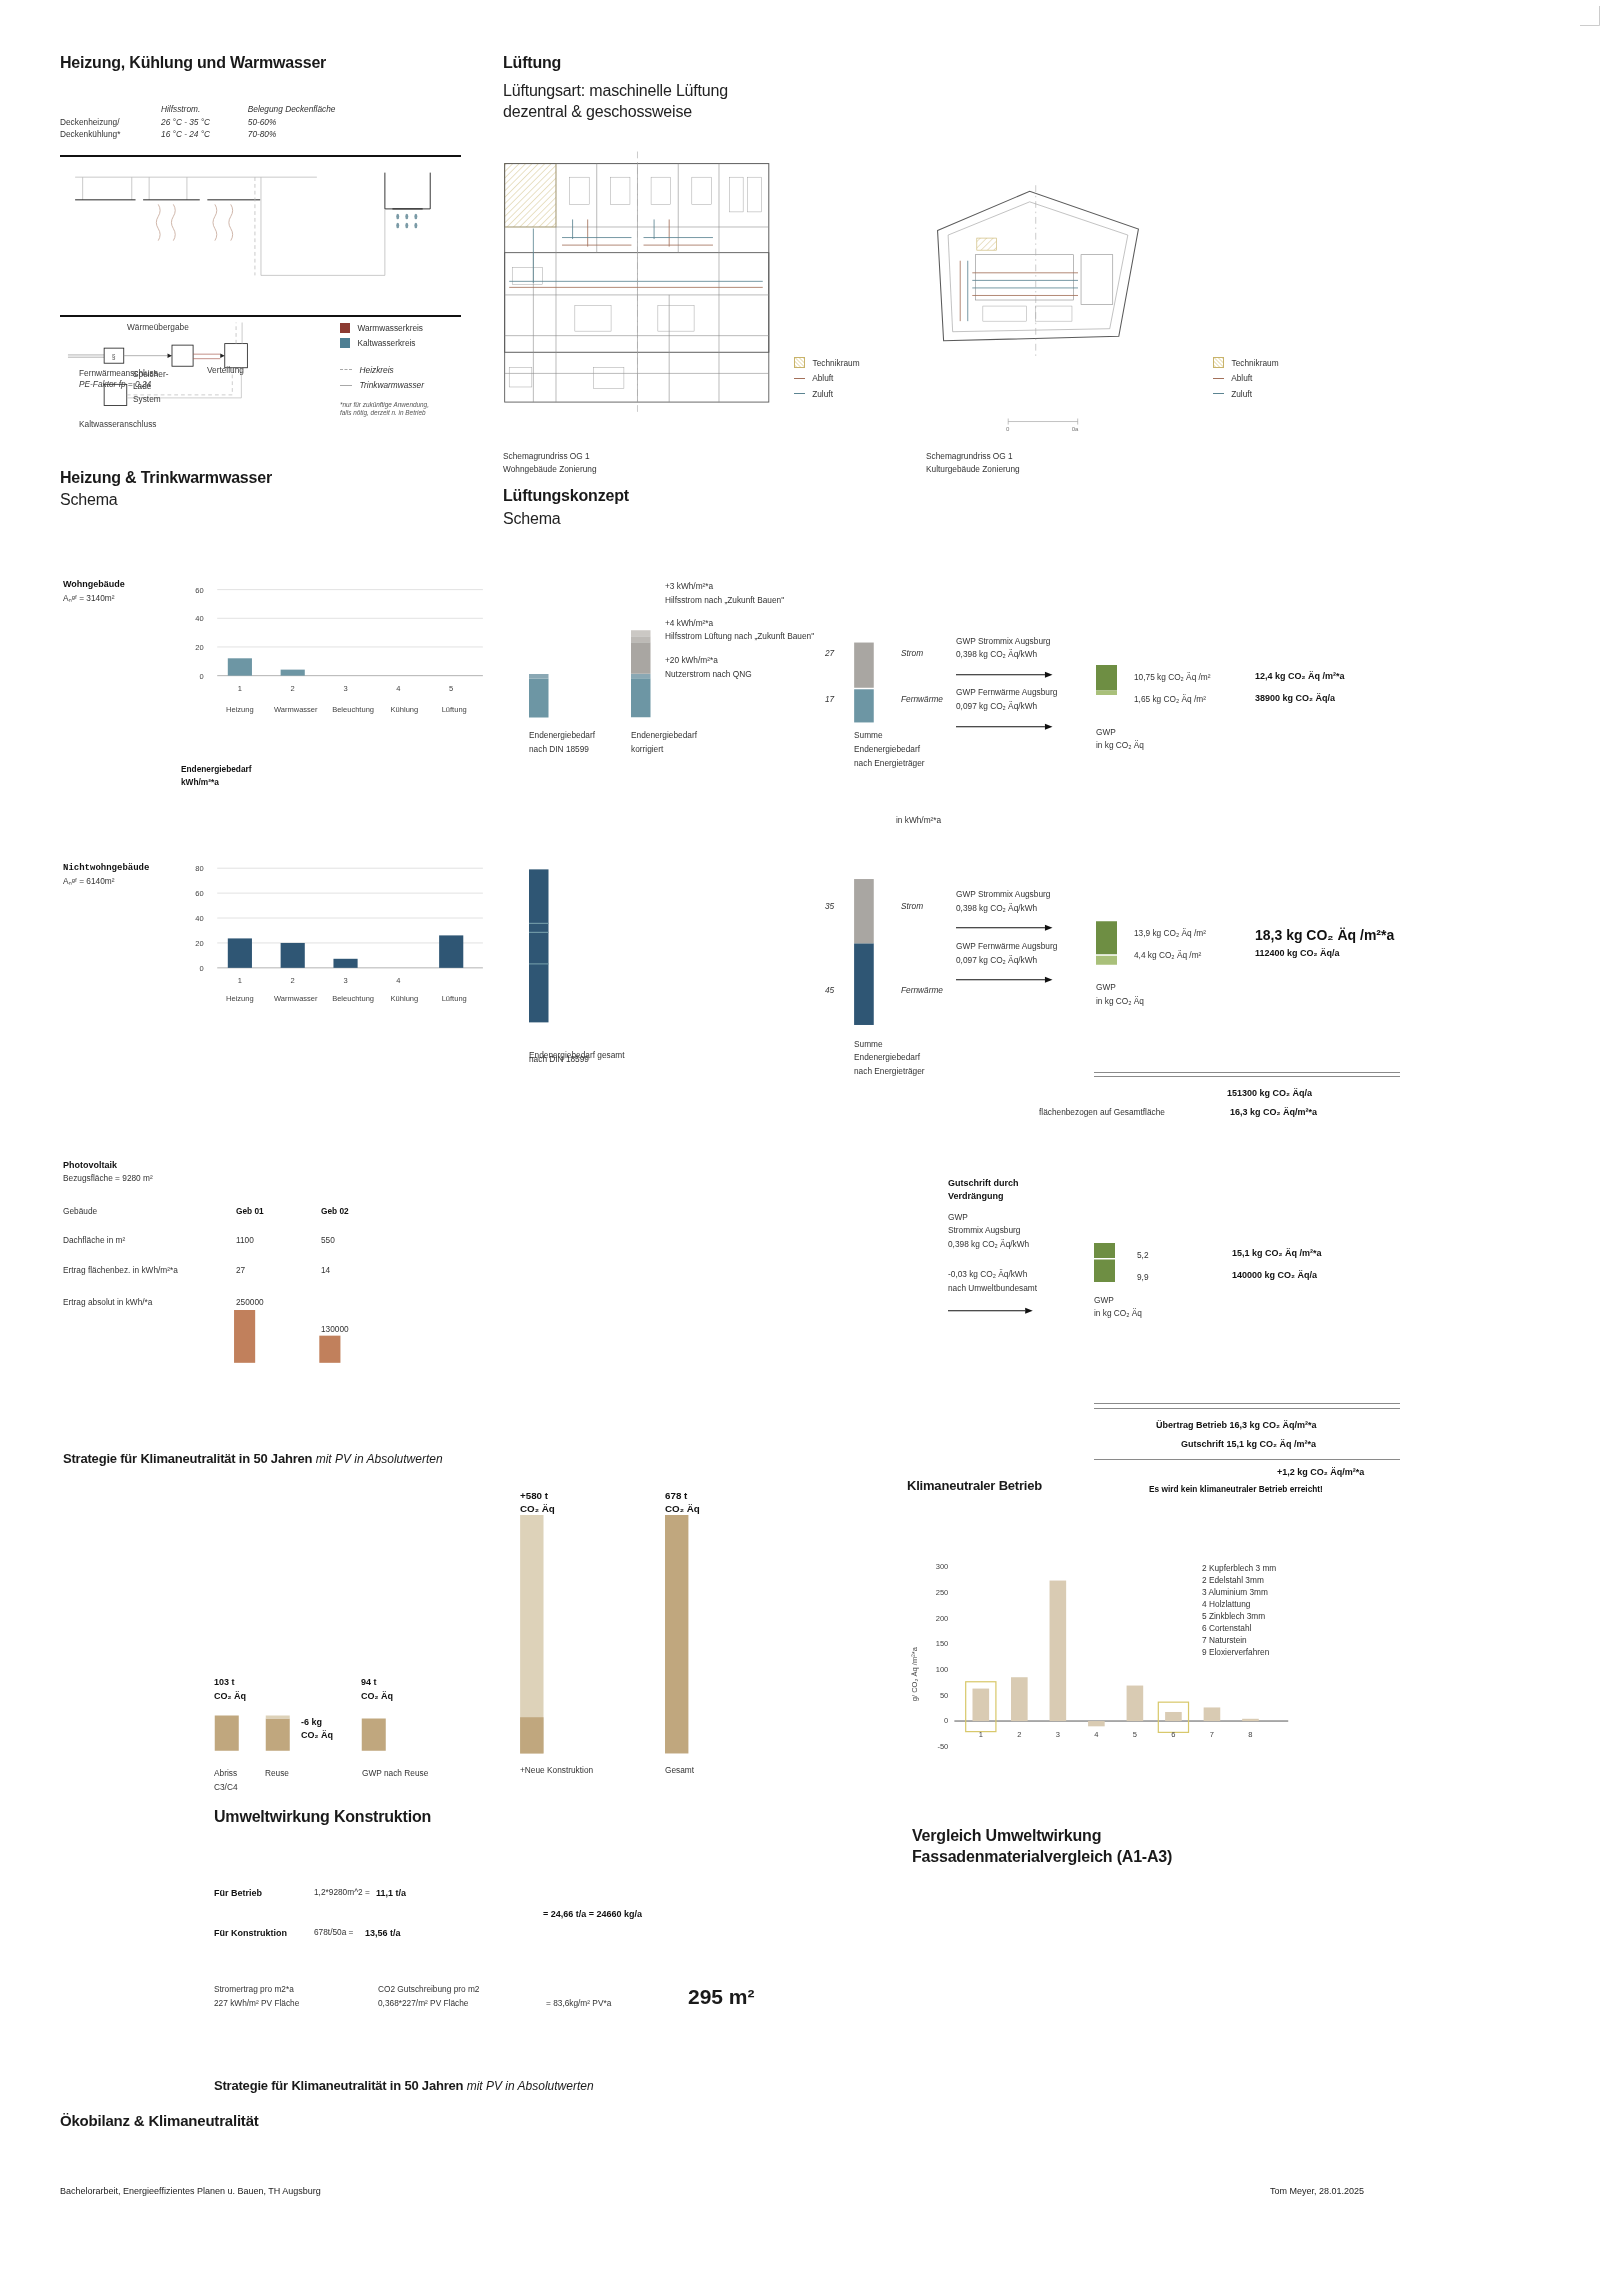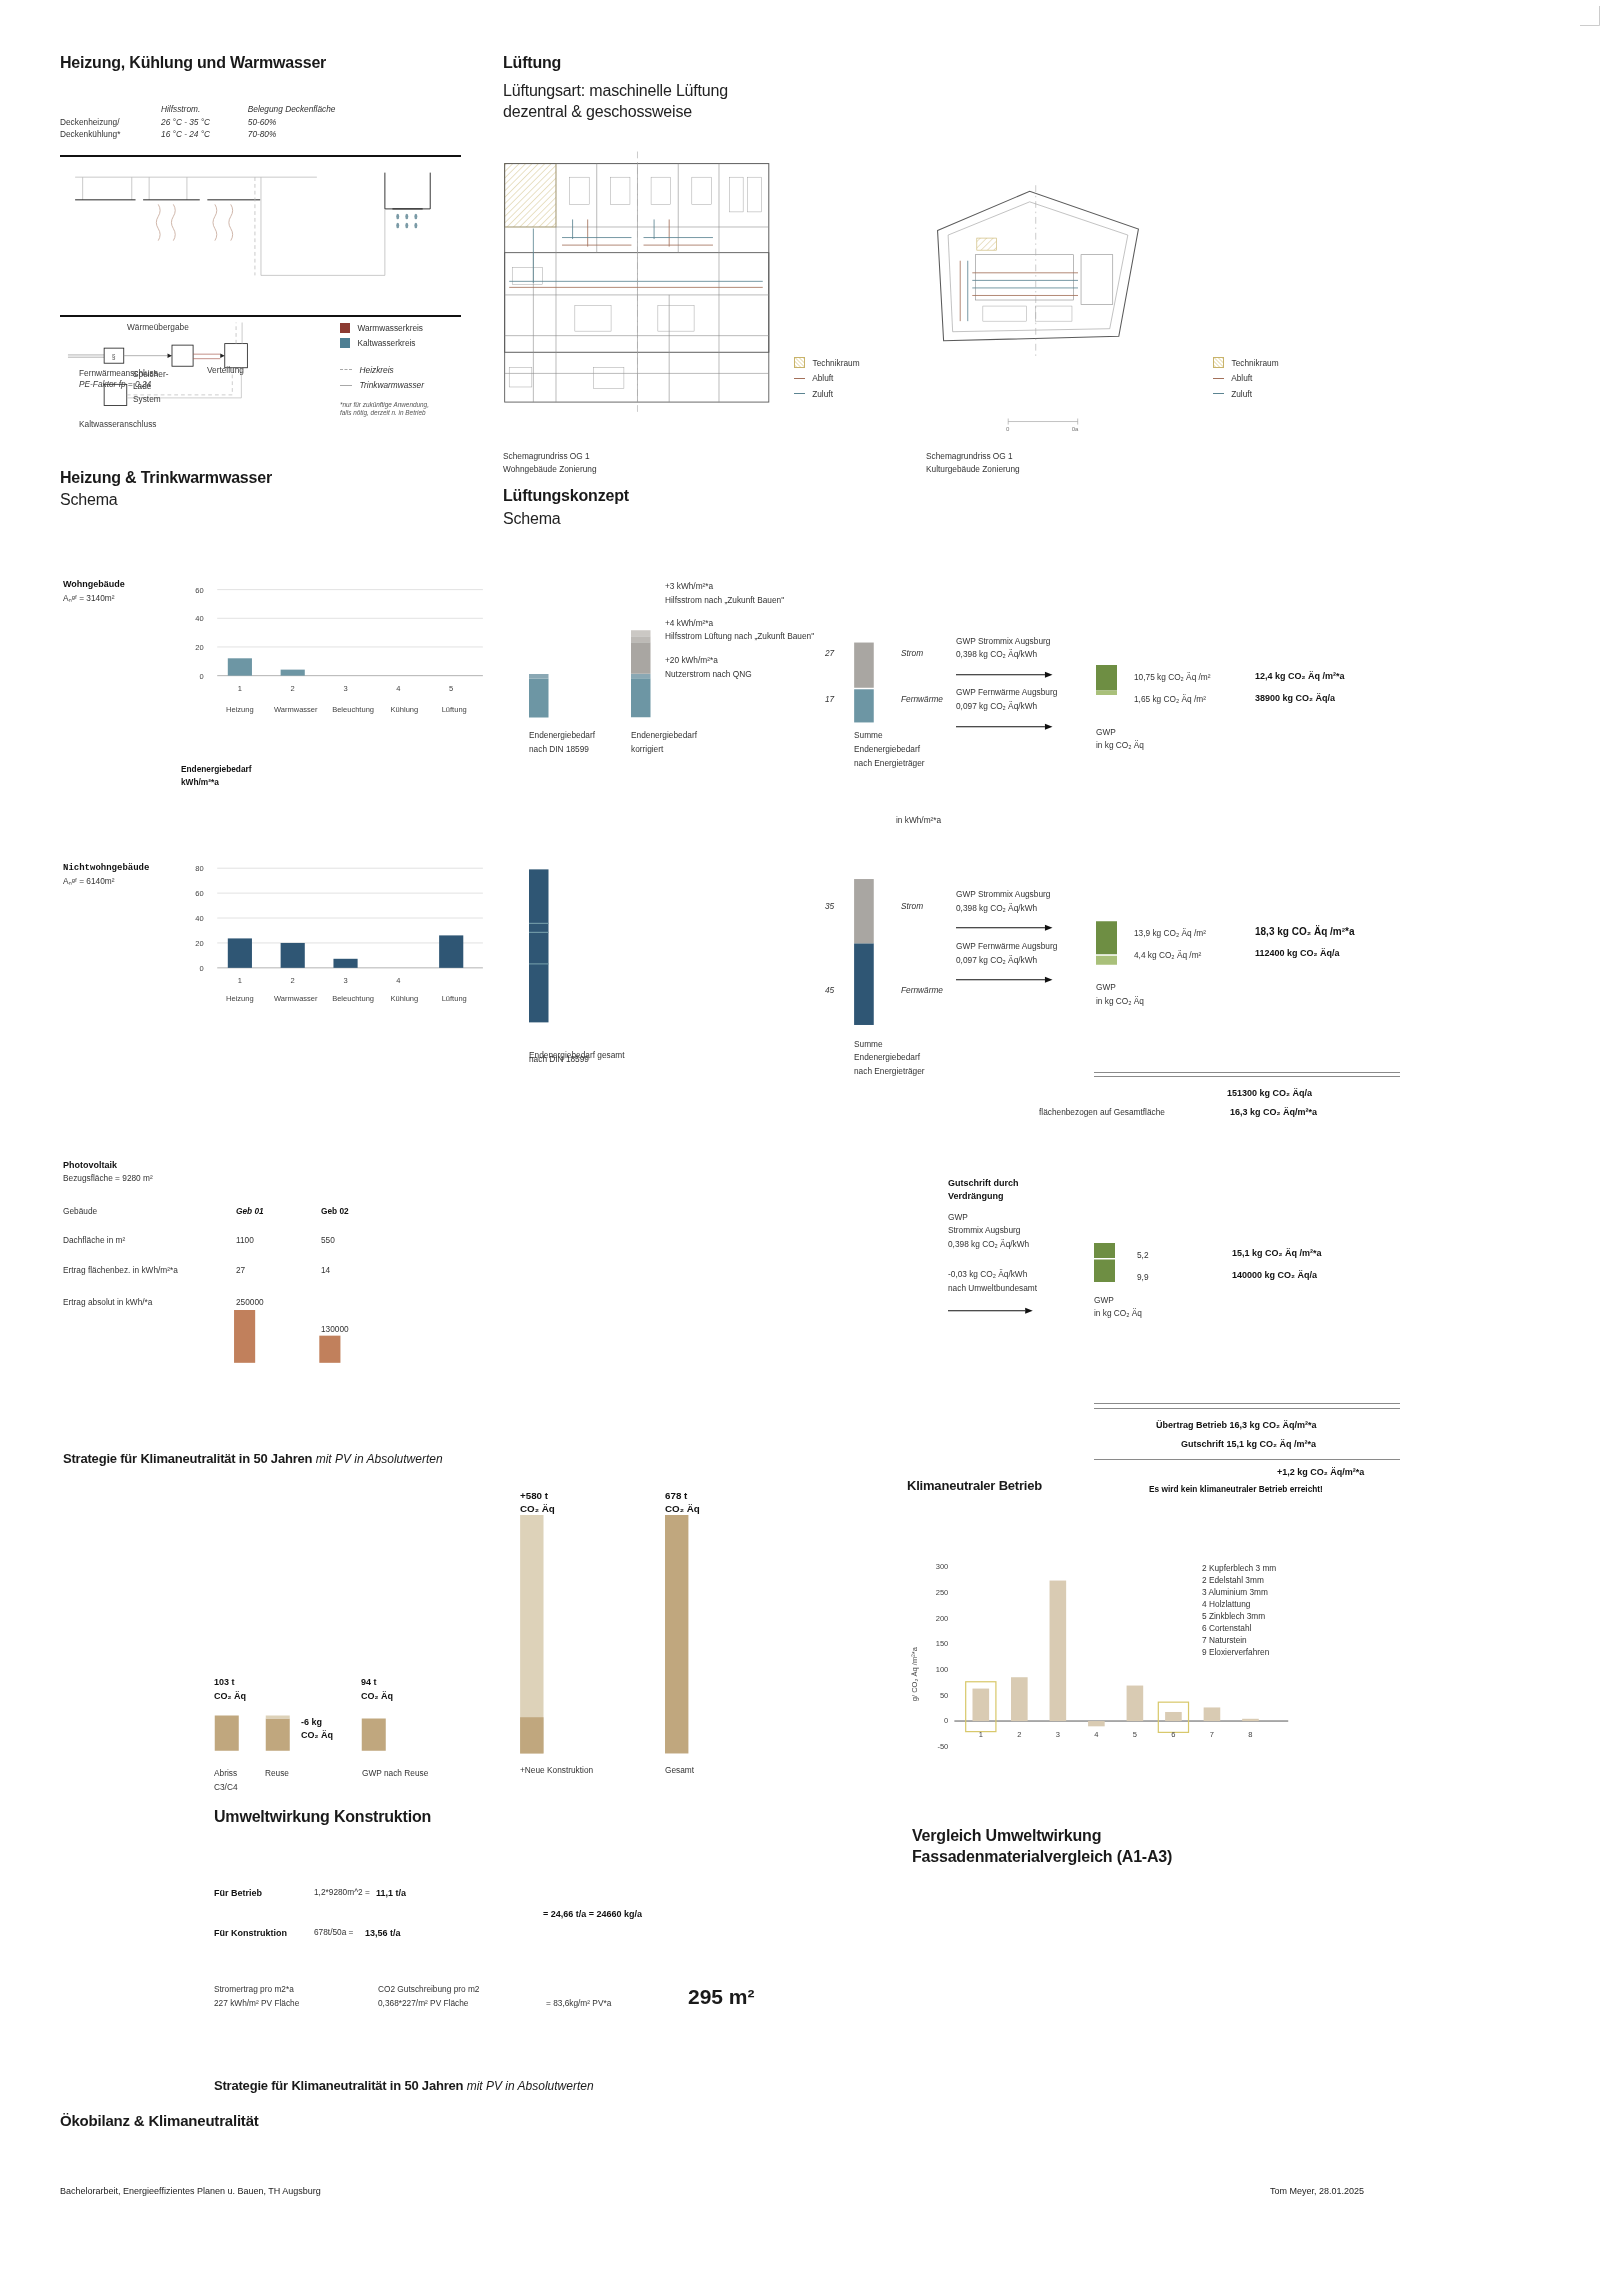--- a/index.html
+++ b/index.html
@@ -444,38 +444,38 @@
   </svg>
 
   <svg class="abs" style="left:1096px;top:921px;" width="30" height="53" viewBox="0 0 40 70">
     <rect class="barGreen" x="0" y="0" width="28" height="44"></rect>
     <rect class="barGreenLt" x="0" y="46" width="28" height="12"></rect>
   </svg>
   <div class="abs cap" style="left:1134px;top:927px;">13,9 kg CO₂ Äq /m²</div>
   <div class="abs cap" style="left:1134px;top:949px;">4,4 kg CO₂ Äq /m²</div>
   <div class="abs cap" style="left:1096px;top:981px;">GWP</div>
   <div class="abs cap" style="left:1096px;top:995px;">in kg CO₂ Äq</div>
-  <div class="abs capb" style="left:1255px;top:925px;font-size:10px;">18,3 kg CO₂ Äq /m²*a</div>
+  <div class="abs capb" style="left:1255px;top:925px;font-size:14px;">18,3 kg CO₂ Äq /m²*a</div>
   <div class="abs capb" style="left:1255px;top:947px;font-size:9px;">112400 kg CO₂ Äq/a</div>
 
   <div class="abs thinrule" style="left:1094px;top:1072px;width:306px;"></div>
   <div class="abs thinrule" style="left:1094px;top:1076px;width:306px;"></div>
   <div class="abs capb" style="left:1227px;top:1087px;font-size:9px;">151300 kg CO₂ Äq/a</div>
   <div class="abs cap" style="left:1039px;top:1106px;">flächenbezogen auf Gesamtfläche</div>
   <div class="abs capb" style="left:1230px;top:1106px;font-size:9px;">16,3 kg CO₂ Äq/m²*a</div>
 
   <div class="abs capb" style="left:63px;top:1159px;font-size:9px;">Photovoltaik</div>
   <div class="abs cap" style="left:63px;top:1172px;">Bezugsfläche = 9280 m²</div>
 
   <div class="abs cap" style="left:63px;top:1205px;">Gebäude</div>
   <div class="abs cap" style="left:63px;top:1234px;">Dachfläche in m²</div>
   <div class="abs cap" style="left:63px;top:1264px;">Ertrag flächenbez. in kWh/m²*a</div>
   <div class="abs cap" style="left:63px;top:1296px;">Ertrag absolut in kWh/*a</div>
 
-  <div class="abs capb" style="left:236px;top:1205px;font-style:italic;">Geb 01</div>
+  <div class="abs capb" style="left:236px;top:1205px;">Geb 01</div>
   <div class="abs cap" style="left:236px;top:1234px;">1100</div>
   <div class="abs cap" style="left:236px;top:1264px;">27</div>
   <div class="abs cap" style="left:236px;top:1296px;">250000</div>
 
   <div class="abs capb" style="left:321px;top:1205px;">Geb 02</div>
   <div class="abs cap" style="left:321px;top:1234px;">550</div>
   <div class="abs cap" style="left:321px;top:1264px;">14</div>
   <div class="abs cap" style="left:321px;top:1323px;">130000</div>
 
   <svg class="abs" style="left:234px;top:1310px;" width="151" height="83" viewBox="0 0 200 110">

